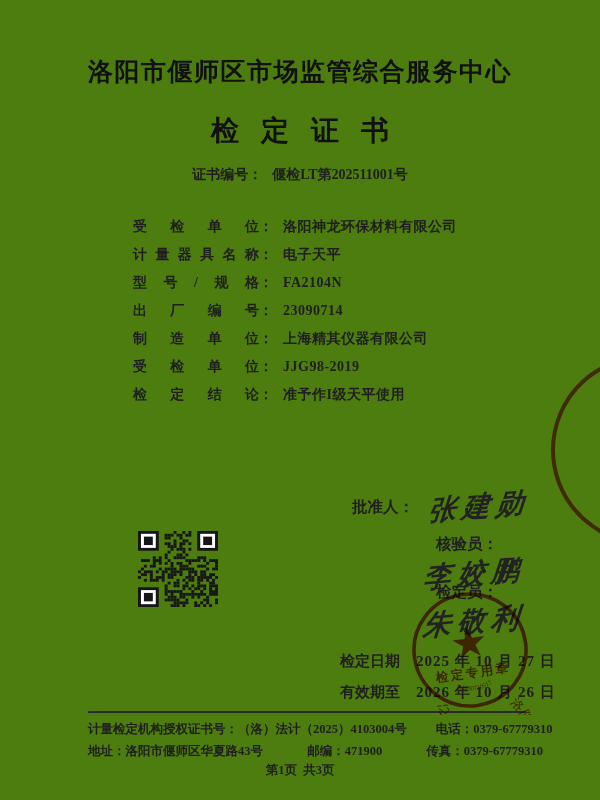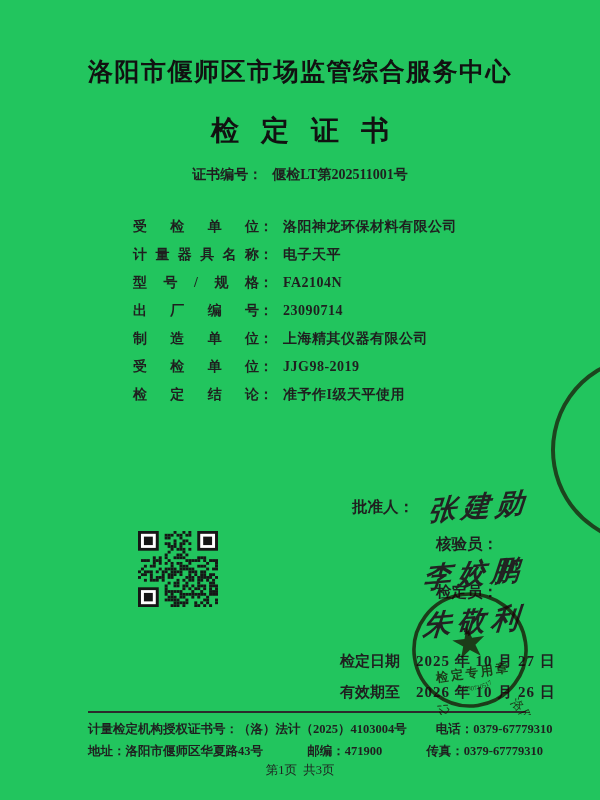--- a/index.html
+++ b/index.html
@@ -1,18 +1,18 @@
 <!DOCTYPE html>
 <html><head>
 <meta charset="utf-8">
 <style>
   html,body{margin:0;padding:0;background:#888;}
   .page{
     position:relative;width:600px;height:800px;margin:0 auto;
-    background:#22c55e;overflow:hidden;
+    background:#4d7c0f;overflow:hidden;
     font-family:"Liberation Serif","DejaVu Serif",serif;
     color:#1f1f1f;
   }
   .org-title{
     position:absolute;top:55px;left:0;width:600px;text-align:center;
     font-size:25px;font-weight:700;letter-spacing:1.5px;color:#111;
   }
   .doc-title{
     position:absolute;top:112px;left:0;width:600px;text-align:center;
     font-size:28px;font-weight:700;letter-spacing:22px;text-indent:22px;color:#111;
@@ -46,21 +46,21 @@
   .datevalue{margin-left:16px;white-space:pre;letter-spacing:1px;}
   .rule{position:absolute;left:88px;top:711px;width:438px;height:2px;background:#2b2b2b;}
   .footer1,.footer2{
     position:absolute;left:88px;width:455px;display:flex;
     justify-content:space-between;font-size:12.5px;font-weight:700;white-space:nowrap;gap:29px;
   }
   .footer1{top:721px;}
   .footer2{top:743px;}
   .pageinfo{
     position:absolute;top:762px;left:0;width:600px;text-align:center;
-    font-size:12.5px;font-weight:400;white-space:pre;
+    font-size:12.5px;font-weight:700;white-space:pre;
   }
   .stamp-main{position:absolute;left:405px;top:585px;mix-blend-mode:multiply;opacity:0.88;}
   .stamp-edge{position:absolute;left:538px;top:352px;mix-blend-mode:multiply;opacity:0.82;}
   .stamp-main text,.stamp-edge text{font-family:"Liberation Serif","DejaVu Serif",serif;}
 </style>
 </head>
 <body>
 
 <div class="page">
 

